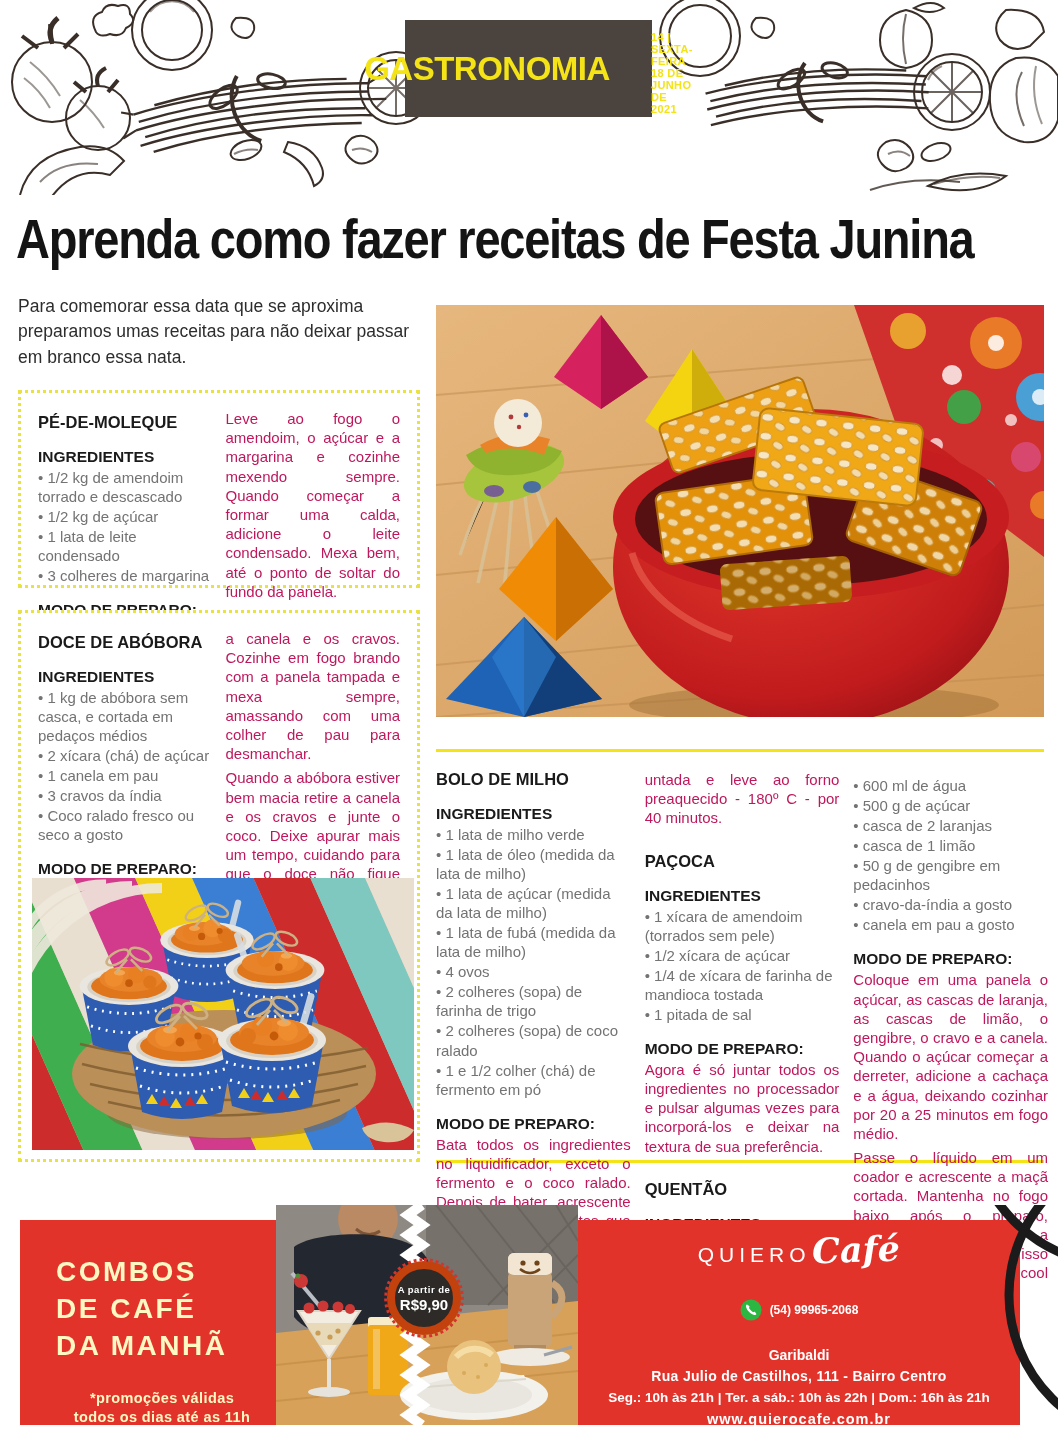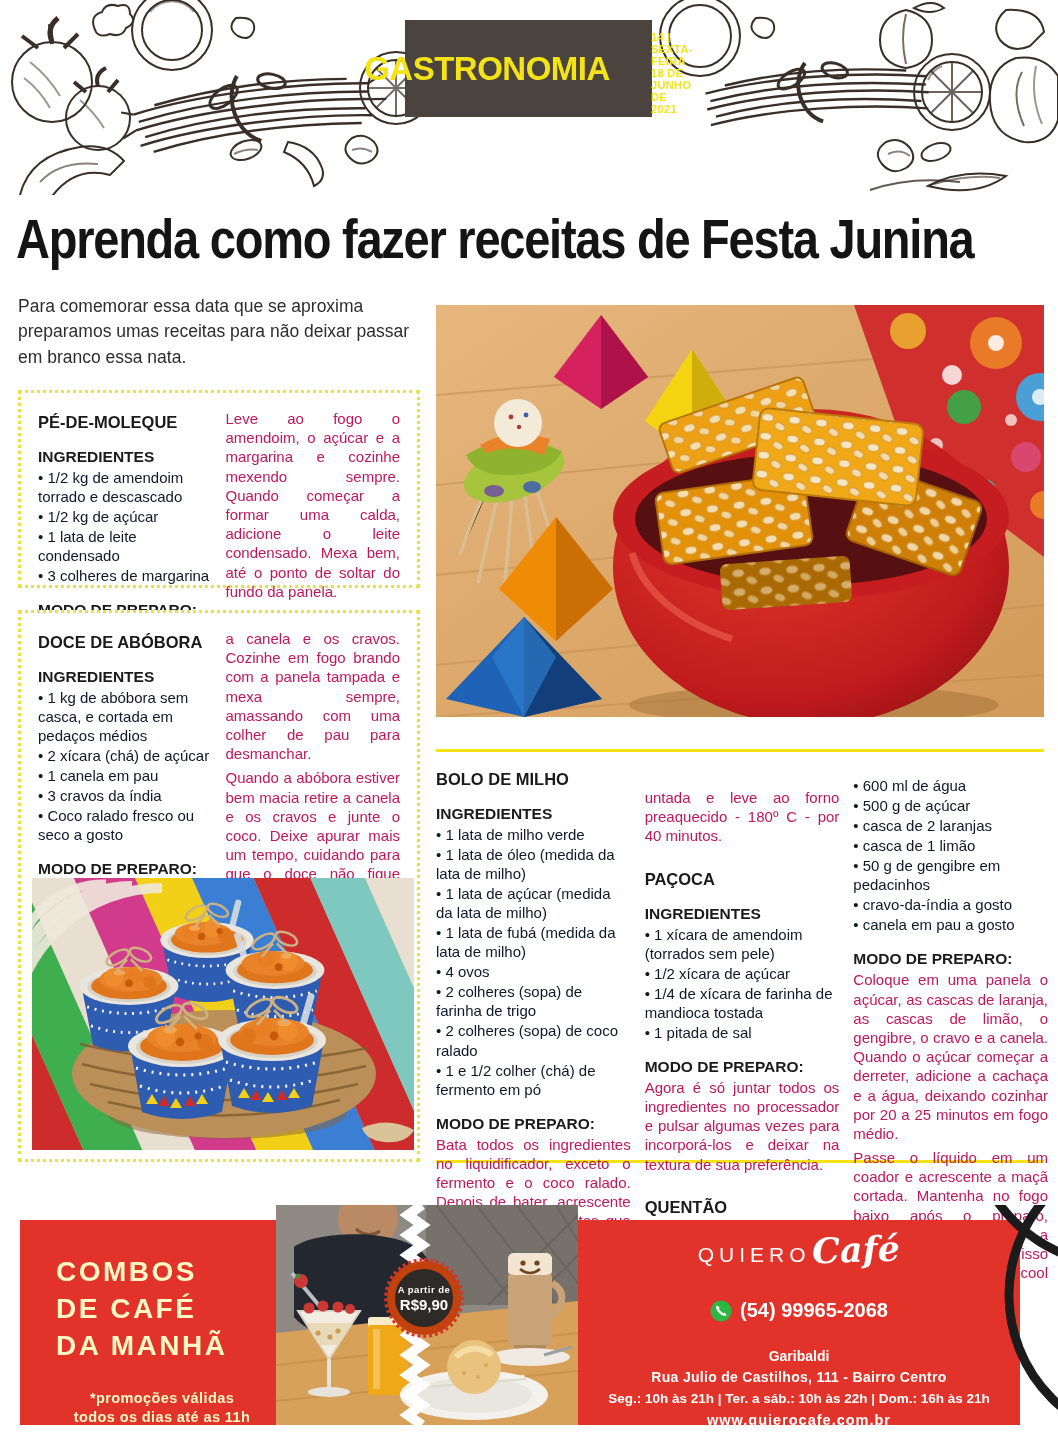--- a/index.html
+++ b/index.html
@@ -21,54 +21,54 @@
   .intro{position:absolute;left:18px;top:294px;width:402px;margin:0;font-size:17.5px;line-height:1.45;color:#2d2d2d;}
 
   
   .dotbox{position:absolute;border:3px dotted #e9e245;box-sizing:border-box;background:#fff;}
   .box1{left:18px;top:390px;width:402px;height:198px;}
   .box2{left:18px;top:610px;width:402px;height:552px;}
   .cols{display:flex;gap:13px;padding:16px 17px 0 17px;}
   .col{flex:1;min-width:0;}
   .r-title{margin:4px 0 0;font-size:16.5px;font-weight:bold;color:#1a1a1a;}
   .r-label{margin:16px 0 2px;font-size:15.5px;font-weight:bold;color:#1a1a1a;}
-  .ing{list-style:none;margin:0;padding:0;font-size:15px;line-height:1.27;color:#0f172a;}
+  .ing{list-style:none;margin:0;padding:0;font-size:15px;line-height:1.27;color:#737373;}
   .ing li{margin:1px 0;}
   .r-text{margin:0 0 5px;font-size:15px;line-height:1.28;text-align:justify;color:#be185d;}
   .first{margin-top:0;}
   .cups-photo{position:absolute;left:32px;top:878px;width:382px;height:272px;}
 
   
   .main-photo{position:absolute;left:436px;top:305px;width:608px;height:412px;}
 
   
   .rule{position:absolute;left:436px;width:608px;height:3px;background:#f3e317;}
   .rule1{top:749px;} .rule2{top:1160px;}
   .threecol{position:absolute;left:436px;top:770px;width:612px;display:flex;gap:14px;}
   .tcol{width:195px;min-width:0;}
-  .cont{margin-top:18px;}
+  .cont{margin-top:0;}
   .gap-title{margin-top:24px;}
 
   
   .ad-left{position:absolute;left:20px;top:1220px;width:256px;height:205px;background:#e2332b;color:#fef9c3;box-sizing:border-box;padding:34px 8px 0 36px;}
   .combo-title{font-size:28px;font-weight:bold;letter-spacing:2.5px;line-height:1.32;}
   .combo-note{margin-top:24px;font-size:14.5px;font-weight:bold;line-height:1.3;letter-spacing:0.4px;text-align:center;}
   .ad-photo{position:absolute;left:276px;top:1205px;width:302px;height:220px;}
   .price-badge{position:absolute;left:387px;top:1261px;width:58px;height:58px;border-radius:50%;
                background:#2d2a28;border:8px solid #c2410c;outline:3px dotted #d5332c;outline-offset:0px;
                display:flex;flex-direction:column;align-items:center;justify-content:center;color:#fff;z-index:5;}
   .price-badge .l1{font-size:9.5px;font-weight:bold;letter-spacing:0.5px;}
   .price-badge .l2{font-size:15px;font-weight:bold;margin-top:1px;}
   .ad-right{position:absolute;left:578px;top:1220px;width:442px;height:205px;background:#e2332b;color:#fff;
             display:flex;flex-direction:column;align-items:center;box-sizing:border-box;padding-top:16px;}
   .brand-logo{display:flex;align-items:baseline;}
   .brand-plain{font-size:21px;font-weight:normal;letter-spacing:5px;}
   .brand-script{font-family:"DejaVu Serif",serif;font-style:italic;font-weight:bold;font-size:35px;line-height:.8;margin-left:2px;transform:rotate(-2deg);}
   .squiggle{margin-top:6px;}
-  .phone-row{display:flex;align-items:center;gap:8px;margin-top:26px;font-size:20px;font-weight:bold;}
+  .phone-row{display:flex;align-items:center;gap:8px;margin-top:26px;font-size:12px;font-weight:bold;}
   .pin{margin-top:8px;}
   .city{font-size:14px;font-weight:bold;margin-top:18px;}
   .addr{font-size:14px;font-weight:bold;margin-top:5px;letter-spacing:0.3px;}
   .hours{font-size:13.5px;font-weight:bold;margin-top:6px;}
   .site{font-size:14.5px;font-weight:bold;margin-top:6px;letter-spacing:1px;}
   .arcs{position:absolute;left:930px;top:1205px;width:128px;height:220px;}
 </style>
 </head>
 <body>
 

